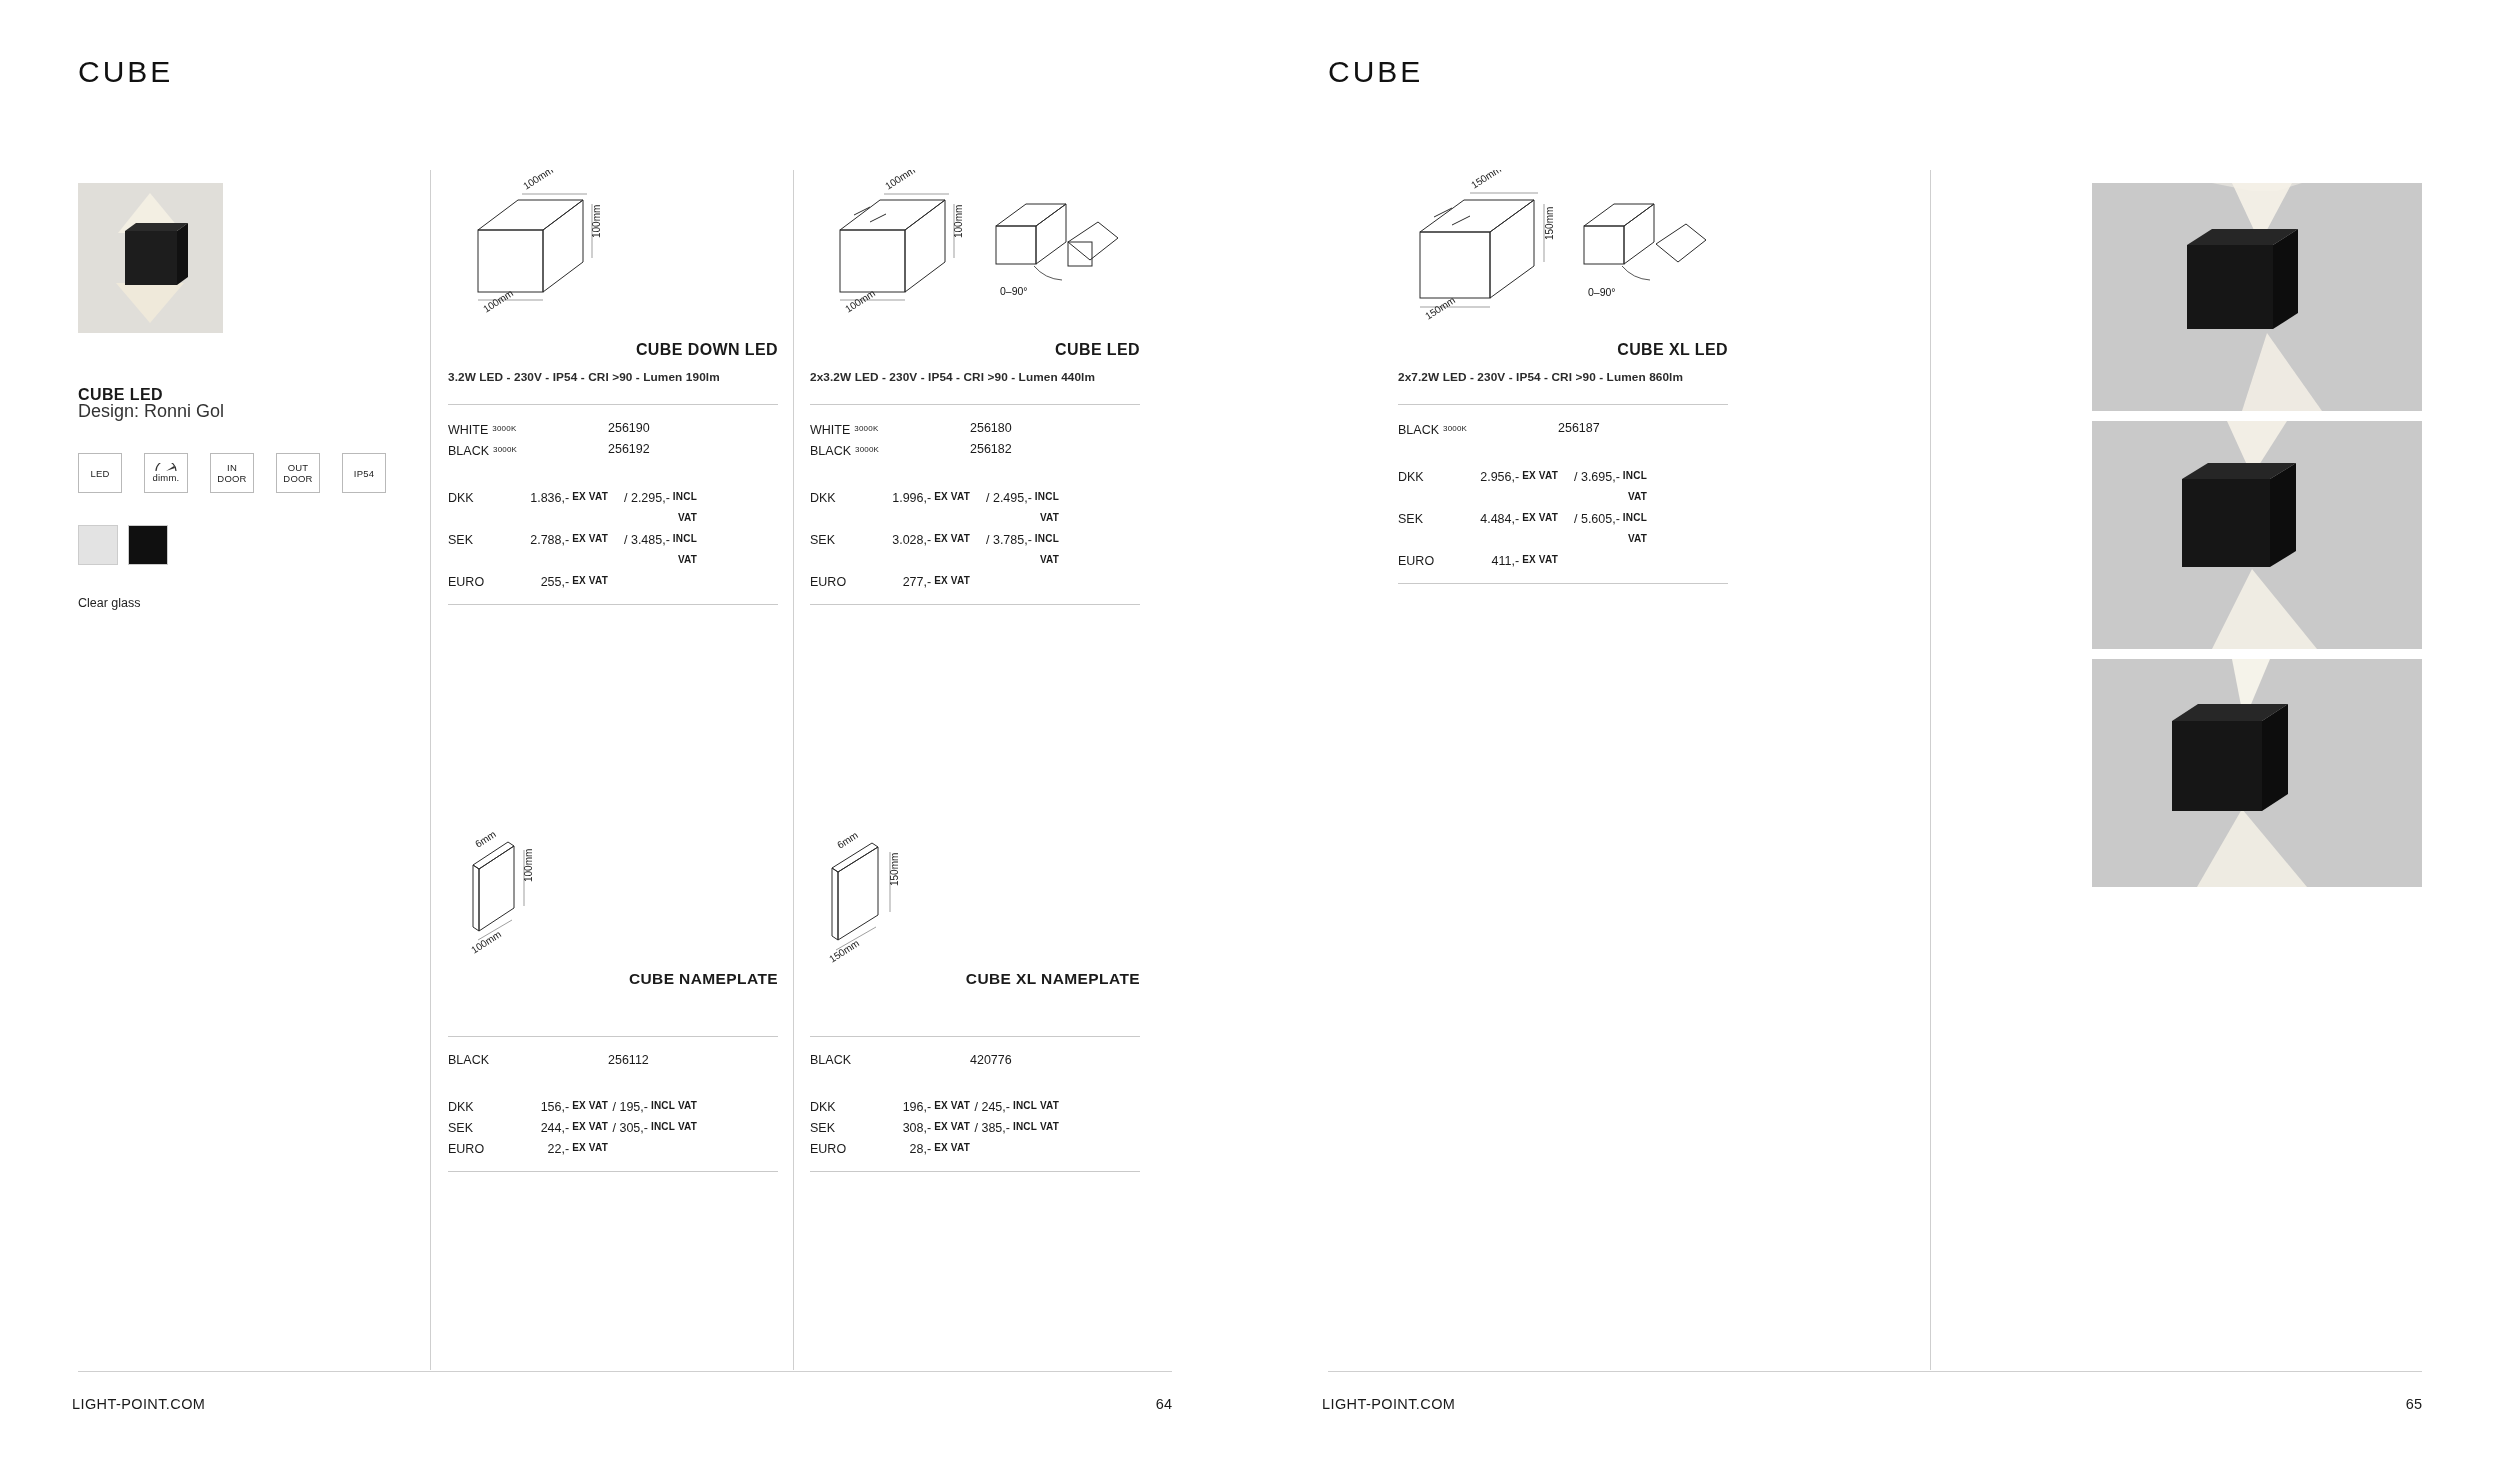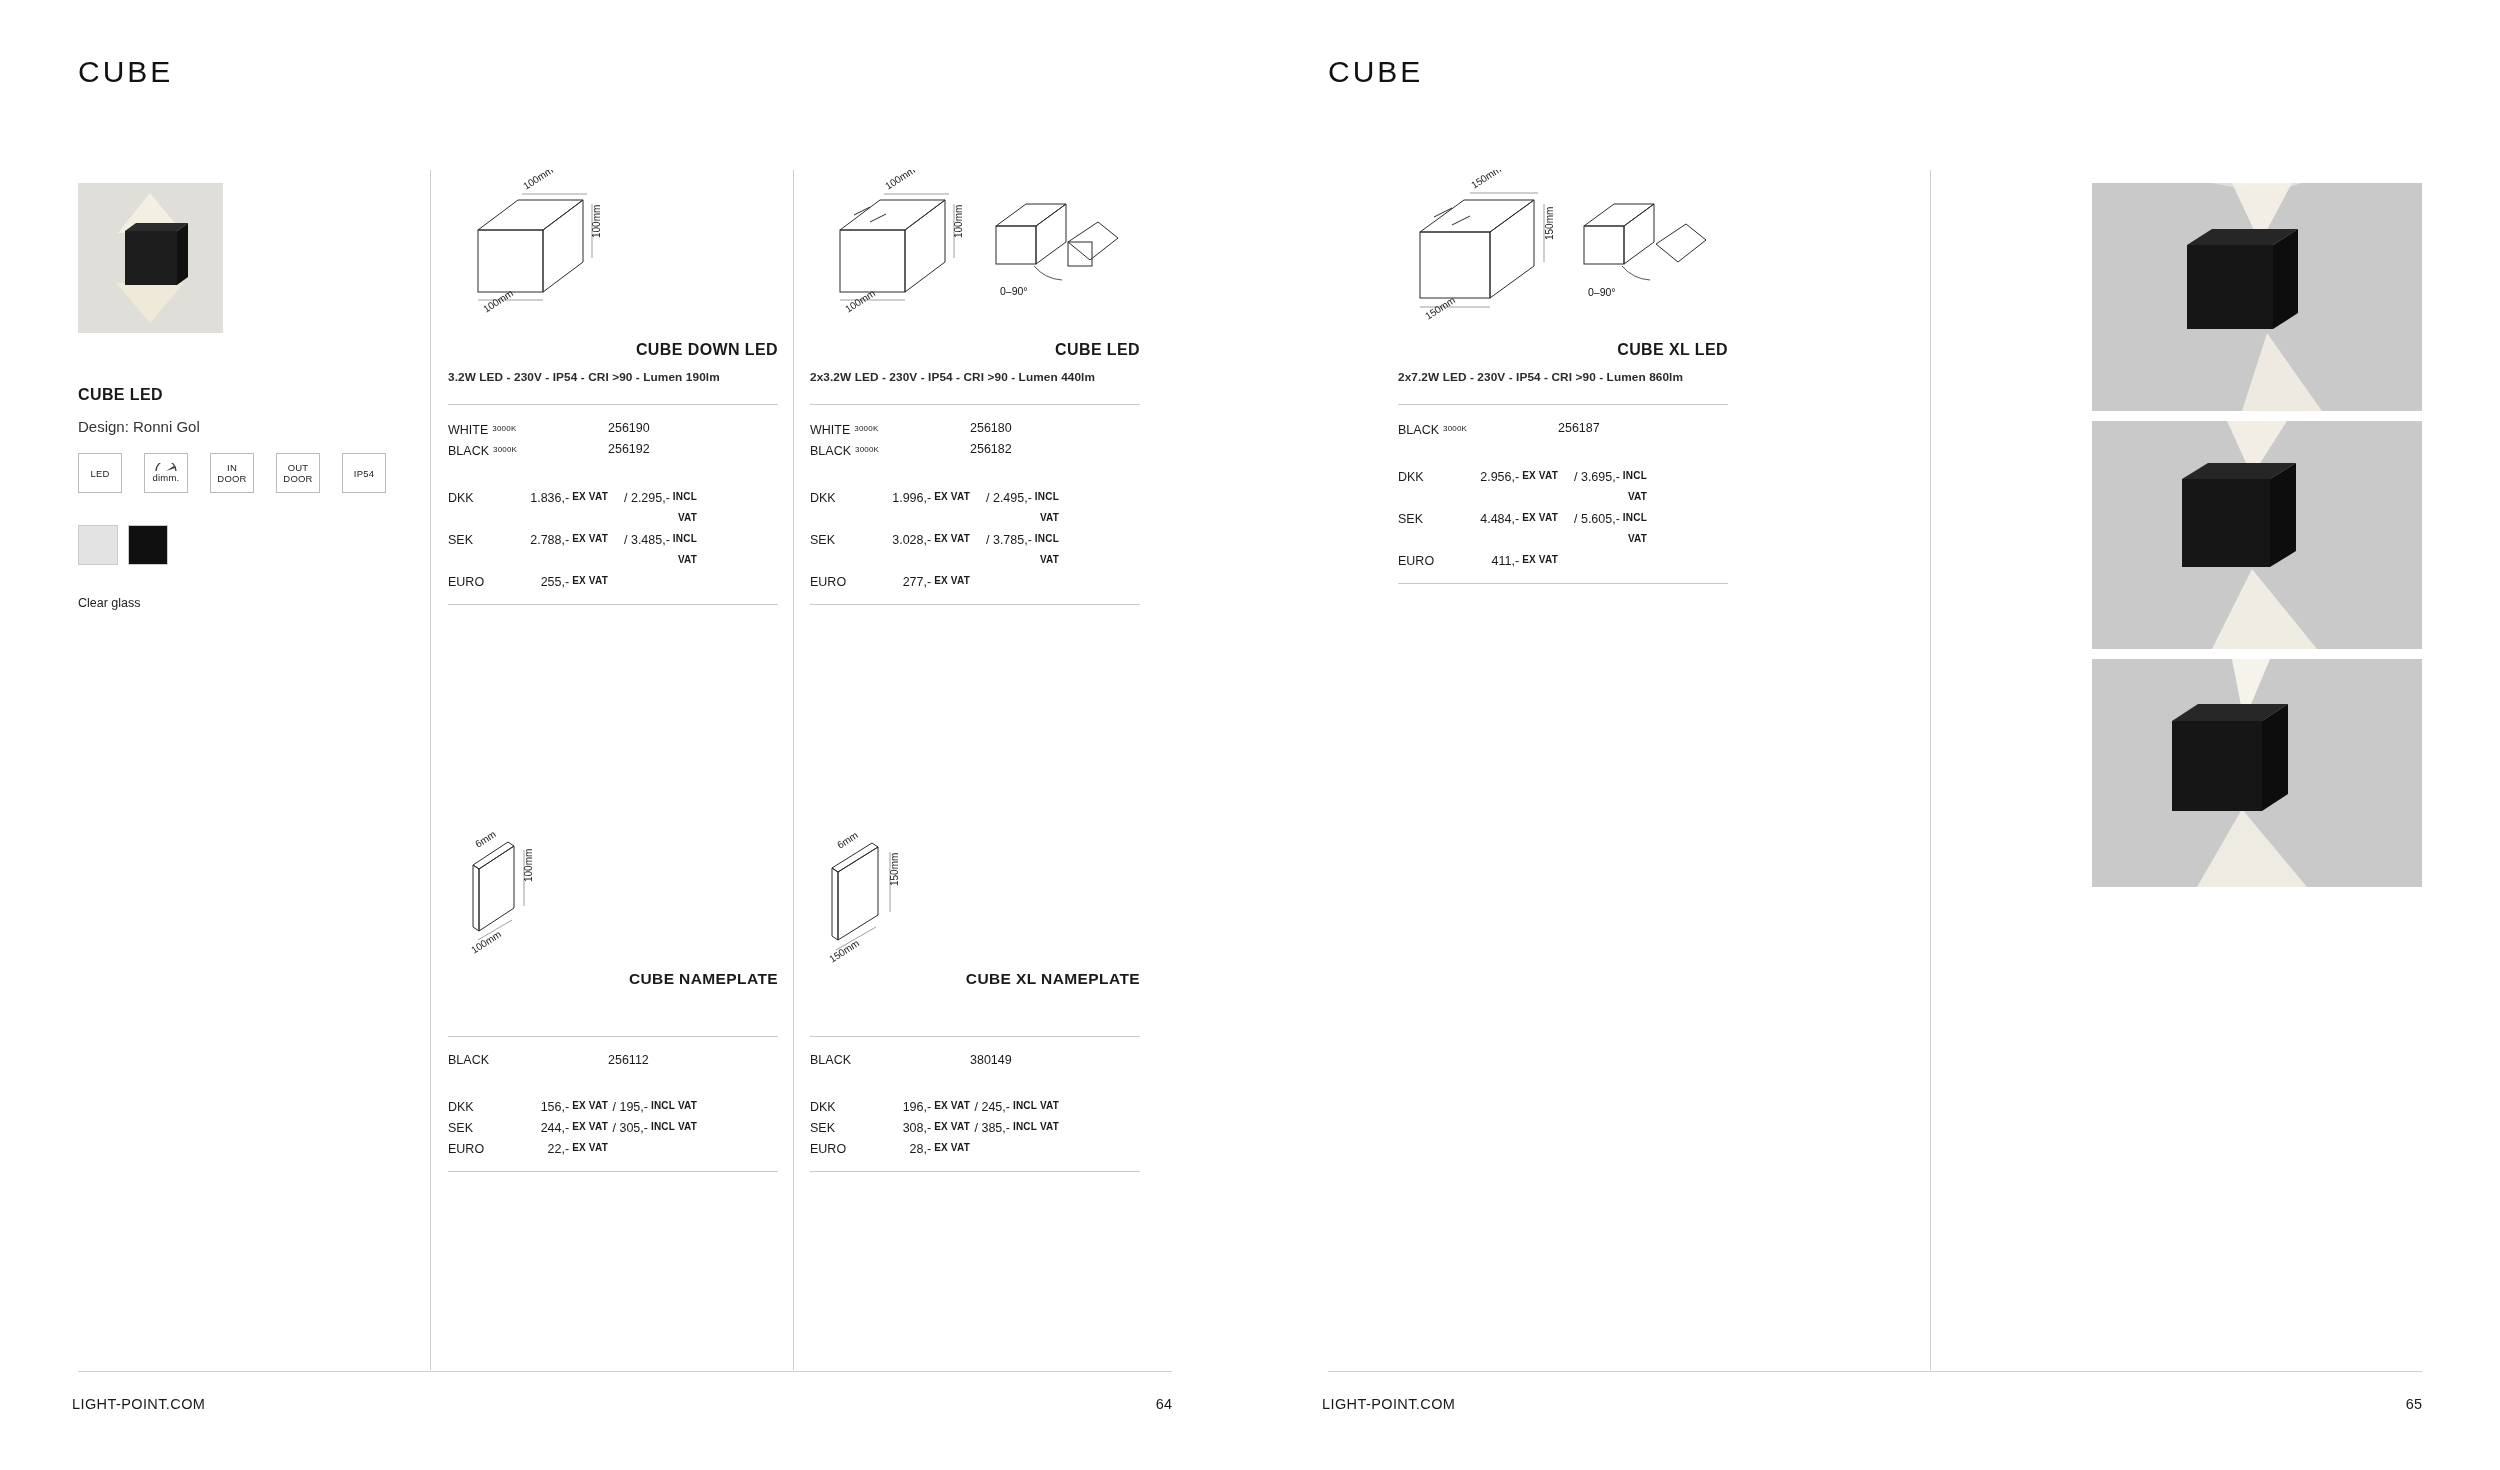--- a/index.html
+++ b/index.html
@@ -79,22 +79,22 @@
     position: absolute;
     left: 78px;
     top: 386px;
     font-size: 16px;
     font-weight: bold;
     letter-spacing: 0.4px;
   }
   .product-designer {
     position: absolute;
     left: 78px;
-    top: 418px;
-    font-size: 15px;
+    top: 401px;
+    font-size: 18px;
     color: #333;
   }
   .icon-row {
     position: absolute;
     left: 78px;
     top: 453px;
     display: flex;
     gap: 22px;
   }
   .spec-icon {
@@ -486,21 +486,21 @@
           <text x="88" y="66" font-size="10" fill="#222" transform="rotate(-90 88 66)" font-family="Liberation Sans, sans-serif">150mm</text>
           <text x="22" y="143" font-size="10" fill="#222" transform="rotate(-33 22 143)" font-family="Liberation Sans, sans-serif">150mm</text>
         </svg>
       </div>
       <div class="np-title">CUBE XL NAMEPLATE</div>
       <div class="rule" style="margin-top:48px;"></div>
 
       <div class="codes">
         <div class="code-row">
           <span class="code-color">BLACK</span>
-          <span class="code-num">380149</span>
+          <span class="code-num">420776</span>
         </div>
       </div>
 
       <div class="prices">
         <div class="price-row">
           <span class="cur">DKK</span>
           <span class="amt"><span>196,-</span><span class="vat">EX VAT</span></span>
           <span class="amt amt2"><span>/ 245,-</span><span class="vat">INCL VAT</span></span>
         </div>
         <div class="price-row">

